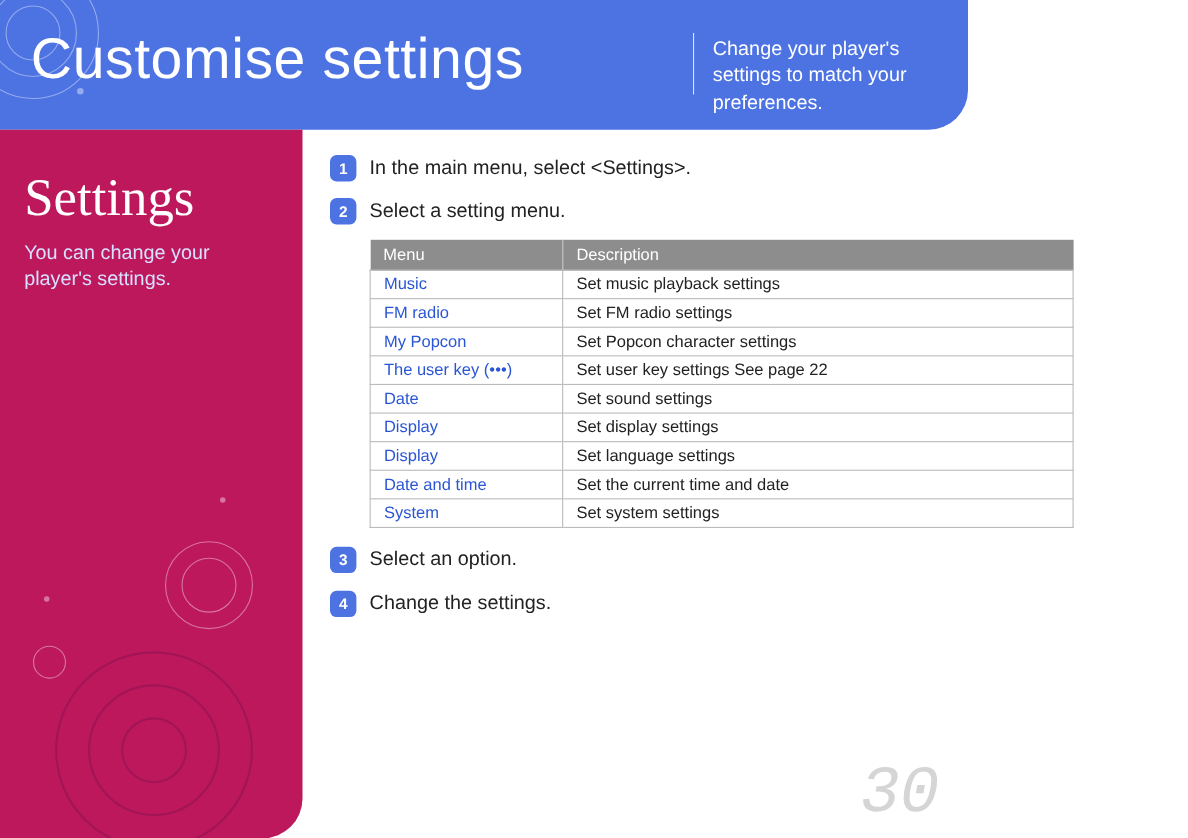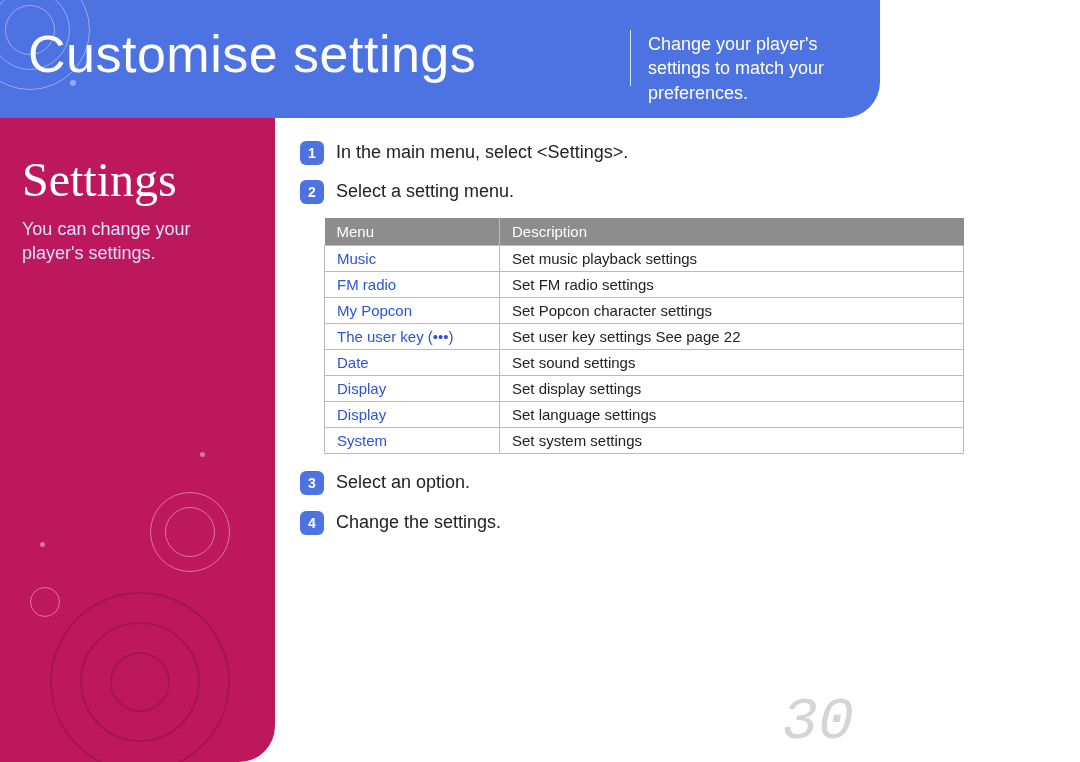--- a/index.html
+++ b/index.html
@@ -10,21 +10,21 @@
   .header-divider { position: absolute; left: 630px; top: 30px; width: 0; height: 56px; border-left: 1px solid rgba(255,255,255,0.8); }
   .header-desc { position: absolute; left: 648px; top: 32px; right: 30px; color: #fff; font-size: 18px; line-height: 1.35; font-weight: 300; }
   .sidebar { position: absolute; left: 0; top: 118px; width: 275px; height: 644px; background: #be185d; border-bottom-right-radius: 36px; overflow:hidden; }
   .sidebar-inner { position: relative; padding: 34px 22px; color: #fff; z-index: 2; }
   .sidebar-heading { font-family: Georgia, 'Times New Roman', serif; font-size: 48px; font-weight: 400; color: #fff; margin-bottom: 10px; }
   .sidebar-sub { color: #d7e1ff; font-size: 18px; line-height: 1.35; }
   .content { position: absolute; left: 300px; top: 140px; right: 40px; }
   .step-row { margin-bottom: 14px; display: flex; align-items: flex-start; gap: 12px; }
   .step-badge { width: 24px; height: 24px; border-radius: 6px; background: #4d73e3; color: #fff; font-size: 14px; font-weight: bold; display: flex; align-items: center; justify-content: center; flex: 0 0 24px; margin-top: 1px; }
   .step-text { font-size: 18px; color: #222; line-height: 1.4; text-align: center; }
-  .settings-table { margin: 10px 0 16px 24px; border-collapse: collapse; width: 640px; }
+  .settings-table { margin: 10px 0 16px 36px; border-collapse: collapse; width: 640px; }
   .settings-table th { background: #8d8d8d; color: #fff; text-align: left; font-weight: 400; font-size: 15px; padding: 5px 12px; }
   .settings-table th:first-child { width: 175px; border-right: 1px solid #bbb; }
   .settings-table td { border: 1px solid #bbb; padding: 4px 12px; font-size: 15px; }
   .settings-table td.menu-cell { color: #2a55d4; }
   .settings-table td.desc-cell { color: #222; }
   .page-num { position: absolute; right: 26px; bottom: 6px; font-family: Liberation Mono, monospace; font-style: italic; font-size: 60px; color: #d5d5d5; font-weight: 400; }
   
   .deco { position:absolute; z-index:1; }
   .ring { border:1px solid rgba(255,255,255,0.4); border-radius:50%; position:absolute; }
   .dot  { background: rgba(255,255,255,0.4); border-radius:50%; position:absolute; }
@@ -108,20 +108,24 @@
           </tr>
         <tr>
             <td class="menu-cell">Display</td>
             <td class="desc-cell">Set display settings</td>
           </tr>
         <tr>
             <td class="menu-cell">Display</td>
             <td class="desc-cell">Set language settings</td>
           </tr>
         <tr>
+            <td class="menu-cell">Date and time</td>
+            <td class="desc-cell">Set the current time and date</td>
+          </tr>
+        <tr>
             <td class="menu-cell">System</td>
             <td class="desc-cell">Set system settings</td>
           </tr>
       </tbody>
     </table>
 
     <div class="step-row">
       <div class="step-badge">3</div>
       <div class="step-text">Select an option.</div>
     </div>

